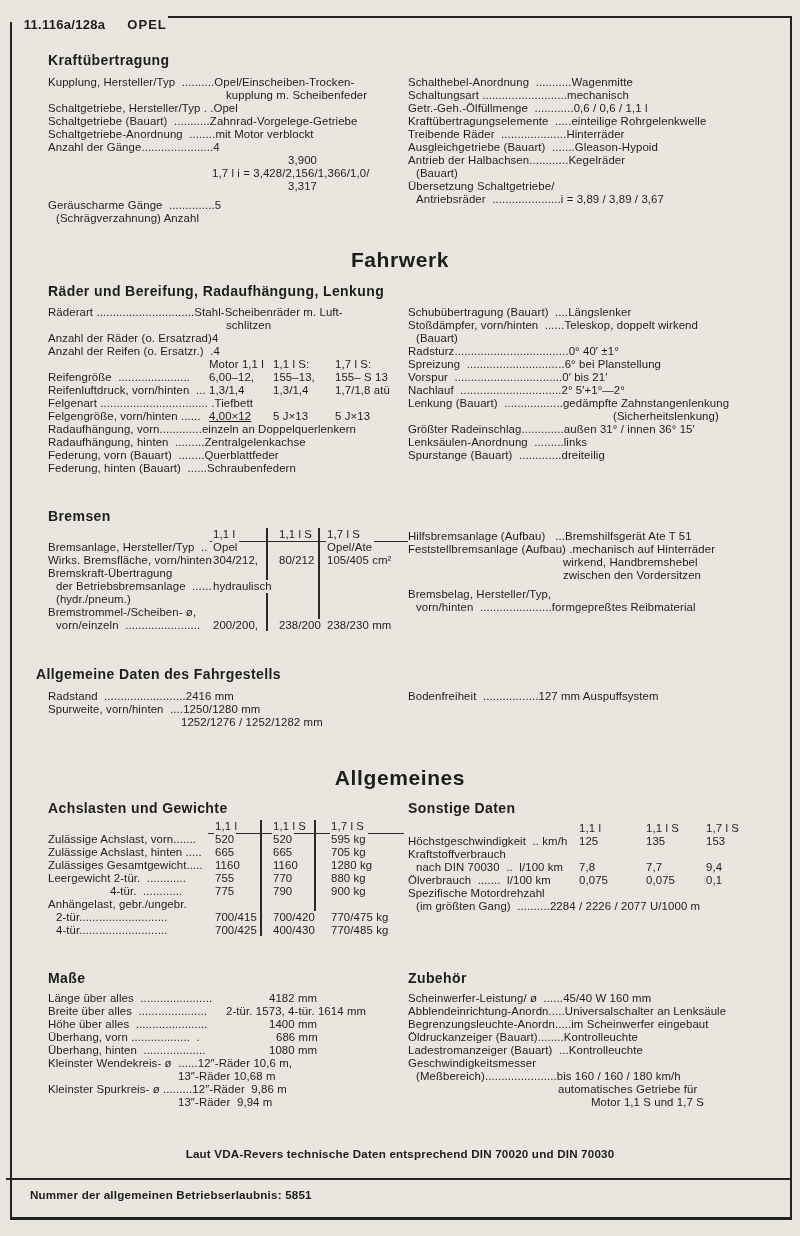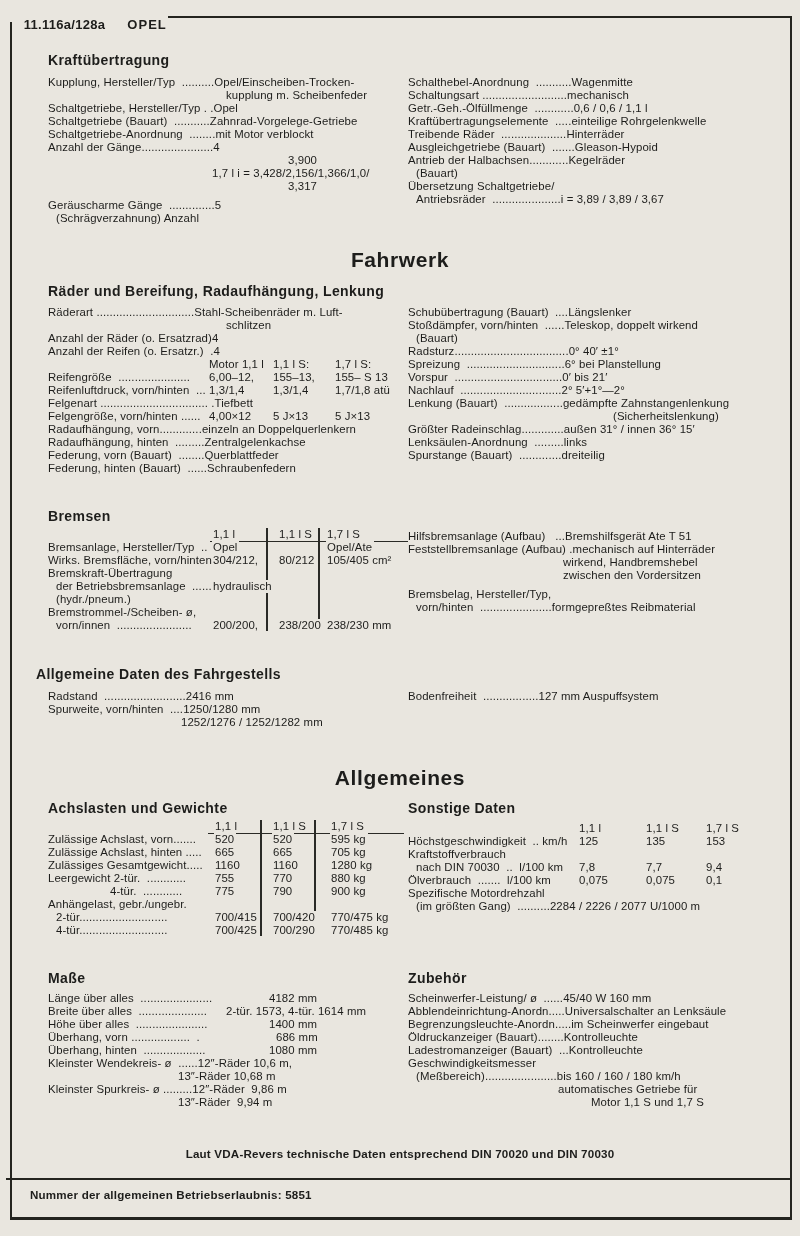--- a/index.html
+++ b/index.html
@@ -96,21 +96,21 @@
   <div class="sectitle" style="left:48px;top:283px">Räder und Bereifung, Radaufhängung, Lenkung</div>
   <div class="speclist" style="left:48px;top:306px;width:352px">
       <div class="row"><span class="lbl">Räderart ..............................Stahl-Scheibenräder m. Luft-</span></div>
       <div class="row" style="padding-left: 178px;"><span class="lbl">schlitzen</span></div>
       <div class="row"><span class="lbl">Anzahl der Räder (o. Ersatzrad)4</span></div>
       <div class="row"><span class="lbl">Anzahl der Reifen (o. Ersatzr.)  .4</span></div>
       <div class="row"><span class="lbl"></span><span class="cell" style="left: 160px;">Motor 1,1 l</span><span class="cell" style="left: 224px;">1,1 l S:</span><span class="cell" style="left: 286px;">1,7 l S:</span></div>
       <div class="row"><span class="lbl">Reifengröße  ......................</span><span class="cell" style="left: 160px;">6,00–12,</span><span class="cell" style="left: 224px;">155–13,</span><span class="cell" style="left: 286px;">155– S 13</span></div>
       <div class="row"><span class="lbl">Reifenluftdruck, vorn/hinten  ...</span><span class="cell" style="left: 160px;">1,3/1,4</span><span class="cell" style="left: 224px;">1,3/1,4</span><span class="cell" style="left: 286px;">1,7/1,8 atü</span></div>
       <div class="row"><span class="lbl">Felgenart ................................. .Tiefbett</span></div>
-      <div class="row"><span class="lbl">Felgengröße, vorn/hinten ......</span><span class="cell" style="left: 160px;">4,00×12</span><span class="cell" style="left: 224px;">5 J×13</span><span class="cell" style="left: 286px;">5 J×13</span></div>
+      <div class="row"><span class="lbl">Felgengröße, vorn/hinten ......</span><span class="cell" style="left: 160px; text-decoration: underline;">4,00×12</span><span class="cell" style="left: 224px;">5 J×13</span><span class="cell" style="left: 286px;">5 J×13</span></div>
       <div class="row"><span class="lbl">Radaufhängung, vorn.............einzeln an Doppelquerlenkern</span></div>
       <div class="row"><span class="lbl">Radaufhängung, hinten  .........Zentralgelenkachse</span></div>
       <div class="row"><span class="lbl">Federung, vorn (Bauart)  ........Querblattfeder</span></div>
       <div class="row"><span class="lbl">Federung, hinten (Bauart)  ......Schraubenfedern</span></div>
     </div>
   <div class="speclist" style="left:408px;top:306px;width:376px">
       <div class="row"><span class="lbl">Schubübertragung (Bauart)  ....Längslenker</span></div>
       <div class="row"><span class="lbl">Stoßdämpfer, vorn/hinten  ......Teleskop, doppelt wirkend</span></div>
       <div class="row" style="padding-left: 8px;"><span class="lbl">(Bauart)</span></div>
       <div class="row"><span class="lbl">Radsturz...................................0° 40′ ±1°</span></div>
@@ -126,21 +126,21 @@
 
   <div class="sectitle" style="left:48px;top:508px">Bremsen</div>
   <div class="speclist" style="left:48px;top:528px;width:365px">
       <div class="row hdr"><span class="lbl"></span><span class="cell" style="left: 164px;">1,1 l</span><span class="cell" style="left: 230px;">1,1 l S</span><span class="cell" style="left: 278px;">1,7 l S</span></div>
       <div class="row"><span class="lbl">Bremsanlage, Hersteller/Typ  ..</span><span class="cell" style="left: 164px;">Opel</span><span class="cell" style="left: 278px;">Opel/Ate</span></div>
       <div class="row"><span class="lbl">Wirks. Bremsfläche, vorn/hinten</span><span class="cell" style="left: 164px;">304/212,</span><span class="cell" style="left: 230px;">80/212</span><span class="cell" style="left: 278px;">105/405 cm²</span></div>
       <div class="row"><span class="lbl">Bremskraft-Übertragung</span></div>
       <div class="row" style="padding-left: 8px;"><span class="lbl">der Betriebsbremsanlage  .......</span><span class="cell" style="left: 164px;">hydraulisch</span></div>
       <div class="row" style="padding-left: 8px;"><span class="lbl">(hydr./pneum.)</span></div>
       <div class="row"><span class="lbl">Bremstrommel-/Scheiben- ø,</span></div>
-      <div class="row" style="padding-left: 8px;"><span class="lbl">vorn/innen  .......................</span><span class="cell" style="left: 164px;">200/200,</span><span class="cell" style="left: 230px;">238/200</span><span class="cell" style="left: 278px;">238/230 mm</span></div>
+      <div class="row" style="padding-left: 8px;"><span class="lbl">vorn/einzeln  .......................</span><span class="cell" style="left: 164px;">200/200,</span><span class="cell" style="left: 230px;">238/200</span><span class="cell" style="left: 278px;">238/230 mm</span></div>
       <div class="vbar" style="left: 218px;"></div>
       <div class="vbar" style="left: 270px;"></div>
       <div class="hrule" style="left: 162px; width: 198px; top: 12.5px;"></div>
     </div>
   <div class="speclist" style="left:408px;top:530px;width:376px">
       <div class="row"><span class="lbl">Hilfsbremsanlage (Aufbau)   ...Bremshilfsgerät Ate T 51</span></div>
       <div class="row"><span class="lbl">Feststellbremsanlage (Aufbau) .mechanisch auf Hinterräder</span></div>
       <div class="row" style="padding-left: 155px;"><span class="lbl">wirkend, Handbremshebel</span></div>
       <div class="row" style="padding-left: 155px;"><span class="lbl">zwischen den Vordersitzen</span></div>
       <div class="row" style="margin-top: 6px;"><span class="lbl">Bremsbelag, Hersteller/Typ,</span></div>
@@ -162,21 +162,21 @@
   <div class="sectitle" style="left:48px;top:800px">Achslasten und Gewichte</div>
   <div class="speclist" style="left:48px;top:820px;width:365px">
       <div class="row hdr"><span class="lbl"></span><span class="cell" style="left: 166px;">1,1 l</span><span class="cell" style="left: 224px;">1,1 l S</span><span class="cell" style="left: 282px;">1,7 l S</span></div>
       <div class="row"><span class="lbl">Zulässige Achslast, vorn.......</span><span class="cell" style="left: 166px;">520</span><span class="cell" style="left: 224px;">520</span><span class="cell" style="left: 282px;">595 kg</span></div>
       <div class="row"><span class="lbl">Zulässige Achslast, hinten .....</span><span class="cell" style="left: 166px;">665</span><span class="cell" style="left: 224px;">665</span><span class="cell" style="left: 282px;">705 kg</span></div>
       <div class="row"><span class="lbl">Zulässiges Gesamtgewicht.....</span><span class="cell" style="left: 166px;">1160</span><span class="cell" style="left: 224px;">1160</span><span class="cell" style="left: 282px;">1280 kg</span></div>
       <div class="row"><span class="lbl">Leergewicht 2-tür.  ............</span><span class="cell" style="left: 166px;">755</span><span class="cell" style="left: 224px;">770</span><span class="cell" style="left: 282px;">880 kg</span></div>
       <div class="row" style="padding-left: 62px;"><span class="lbl">4-tür.  ............</span><span class="cell" style="left: 166px;">775</span><span class="cell" style="left: 224px;">790</span><span class="cell" style="left: 282px;">900 kg</span></div>
       <div class="row"><span class="lbl">Anhängelast, gebr./ungebr.</span></div>
       <div class="row" style="padding-left: 8px;"><span class="lbl">2-tür...........................</span><span class="cell" style="left: 166px;">700/415</span><span class="cell" style="left: 224px;">700/420</span><span class="cell" style="left: 282px;">770/475 kg</span></div>
-      <div class="row" style="padding-left: 8px;"><span class="lbl">4-tür...........................</span><span class="cell" style="left: 166px;">700/425</span><span class="cell" style="left: 224px;">700/290</span><span class="cell" style="left: 282px;">770/485 kg</span></div>
+      <div class="row" style="padding-left: 8px;"><span class="lbl">4-tür...........................</span><span class="cell" style="left: 166px;">700/425</span><span class="cell" style="left: 224px;">400/430</span><span class="cell" style="left: 282px;">770/485 kg</span></div>
       <div class="vbar" style="left: 212px;"></div>
       <div class="vbar" style="left: 266px;"></div>
       <div class="hrule" style="left: 160px; width: 196px; top: 12.5px;"></div>
     </div>
 
   <div class="sectitle" style="left:408px;top:800px">Sonstige Daten</div>
   <div class="speclist" style="left:408px;top:822px;width:376px">
       <div class="row"><span class="lbl"></span><span class="cell" style="left: 170px;">1,1 l</span><span class="cell" style="left: 237px;">1,1 l S</span><span class="cell" style="left: 297px;">1,7 l S</span></div>
       <div class="row"><span class="lbl">Höchstgeschwindigkeit  .. km/h</span><span class="cell" style="left: 170px;">125</span><span class="cell" style="left: 237px;">135</span><span class="cell" style="left: 297px;">153</span></div>
       <div class="row"><span class="lbl">Kraftstoffverbrauch</span></div>

